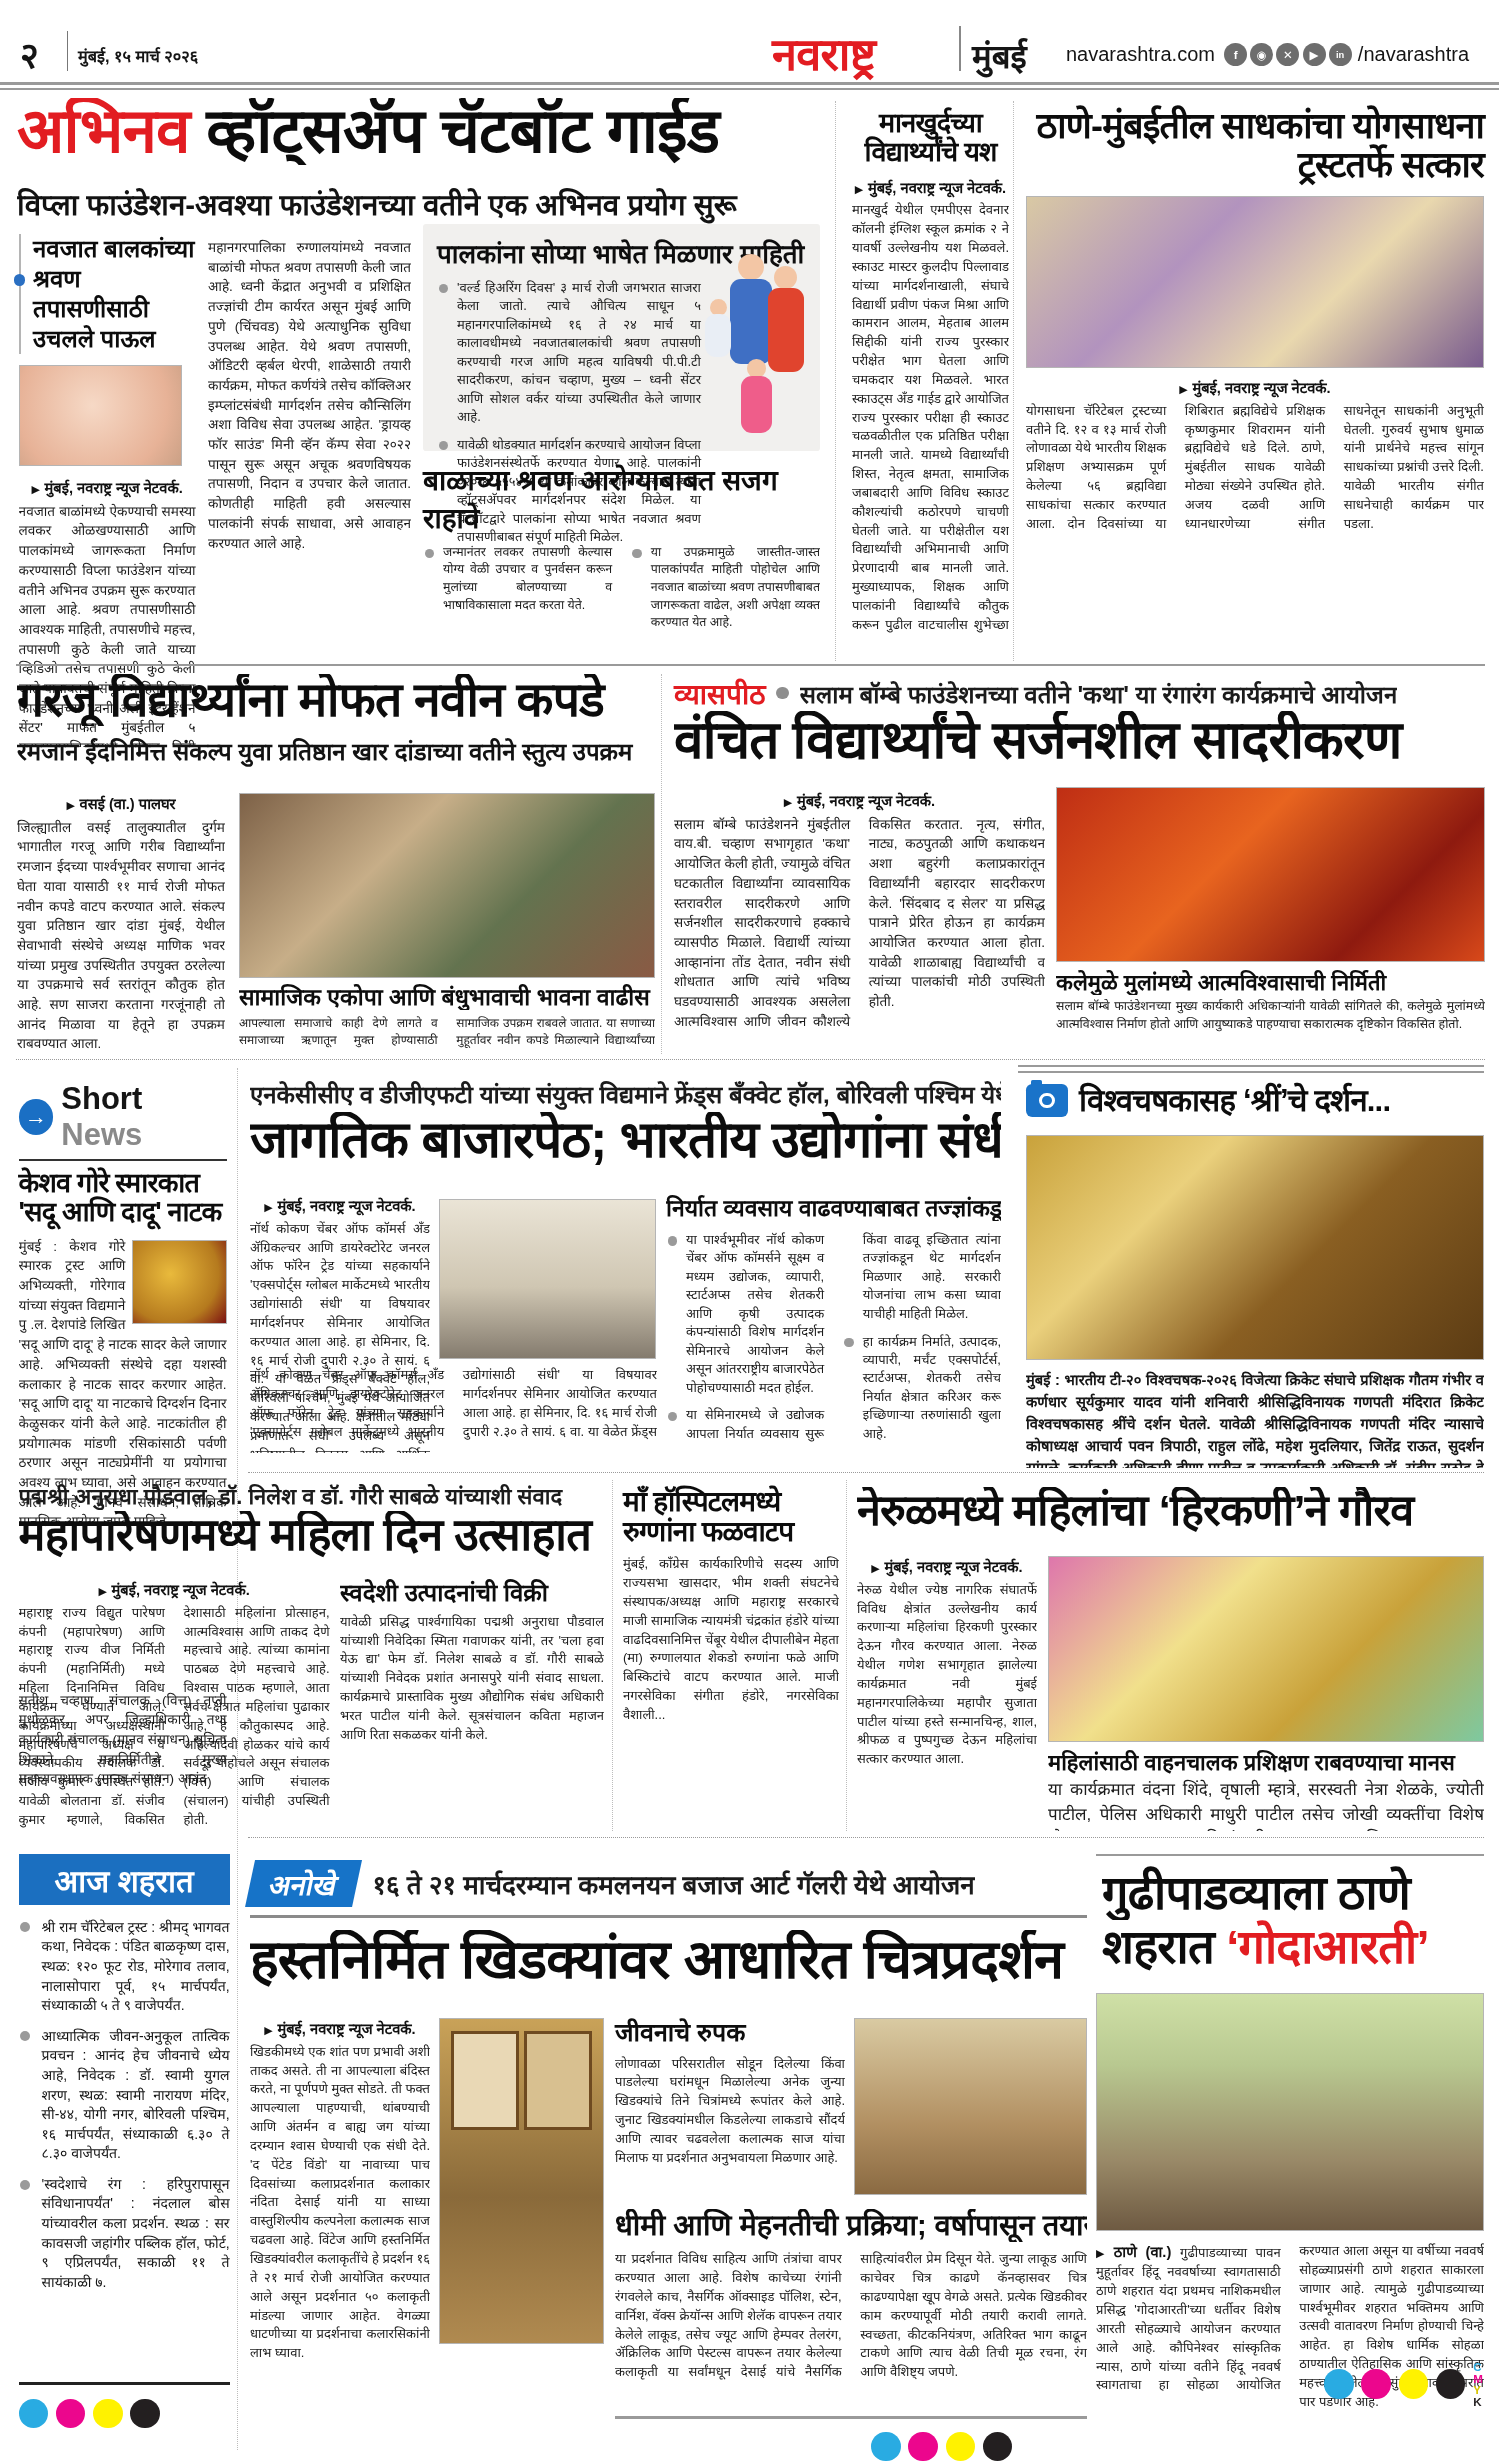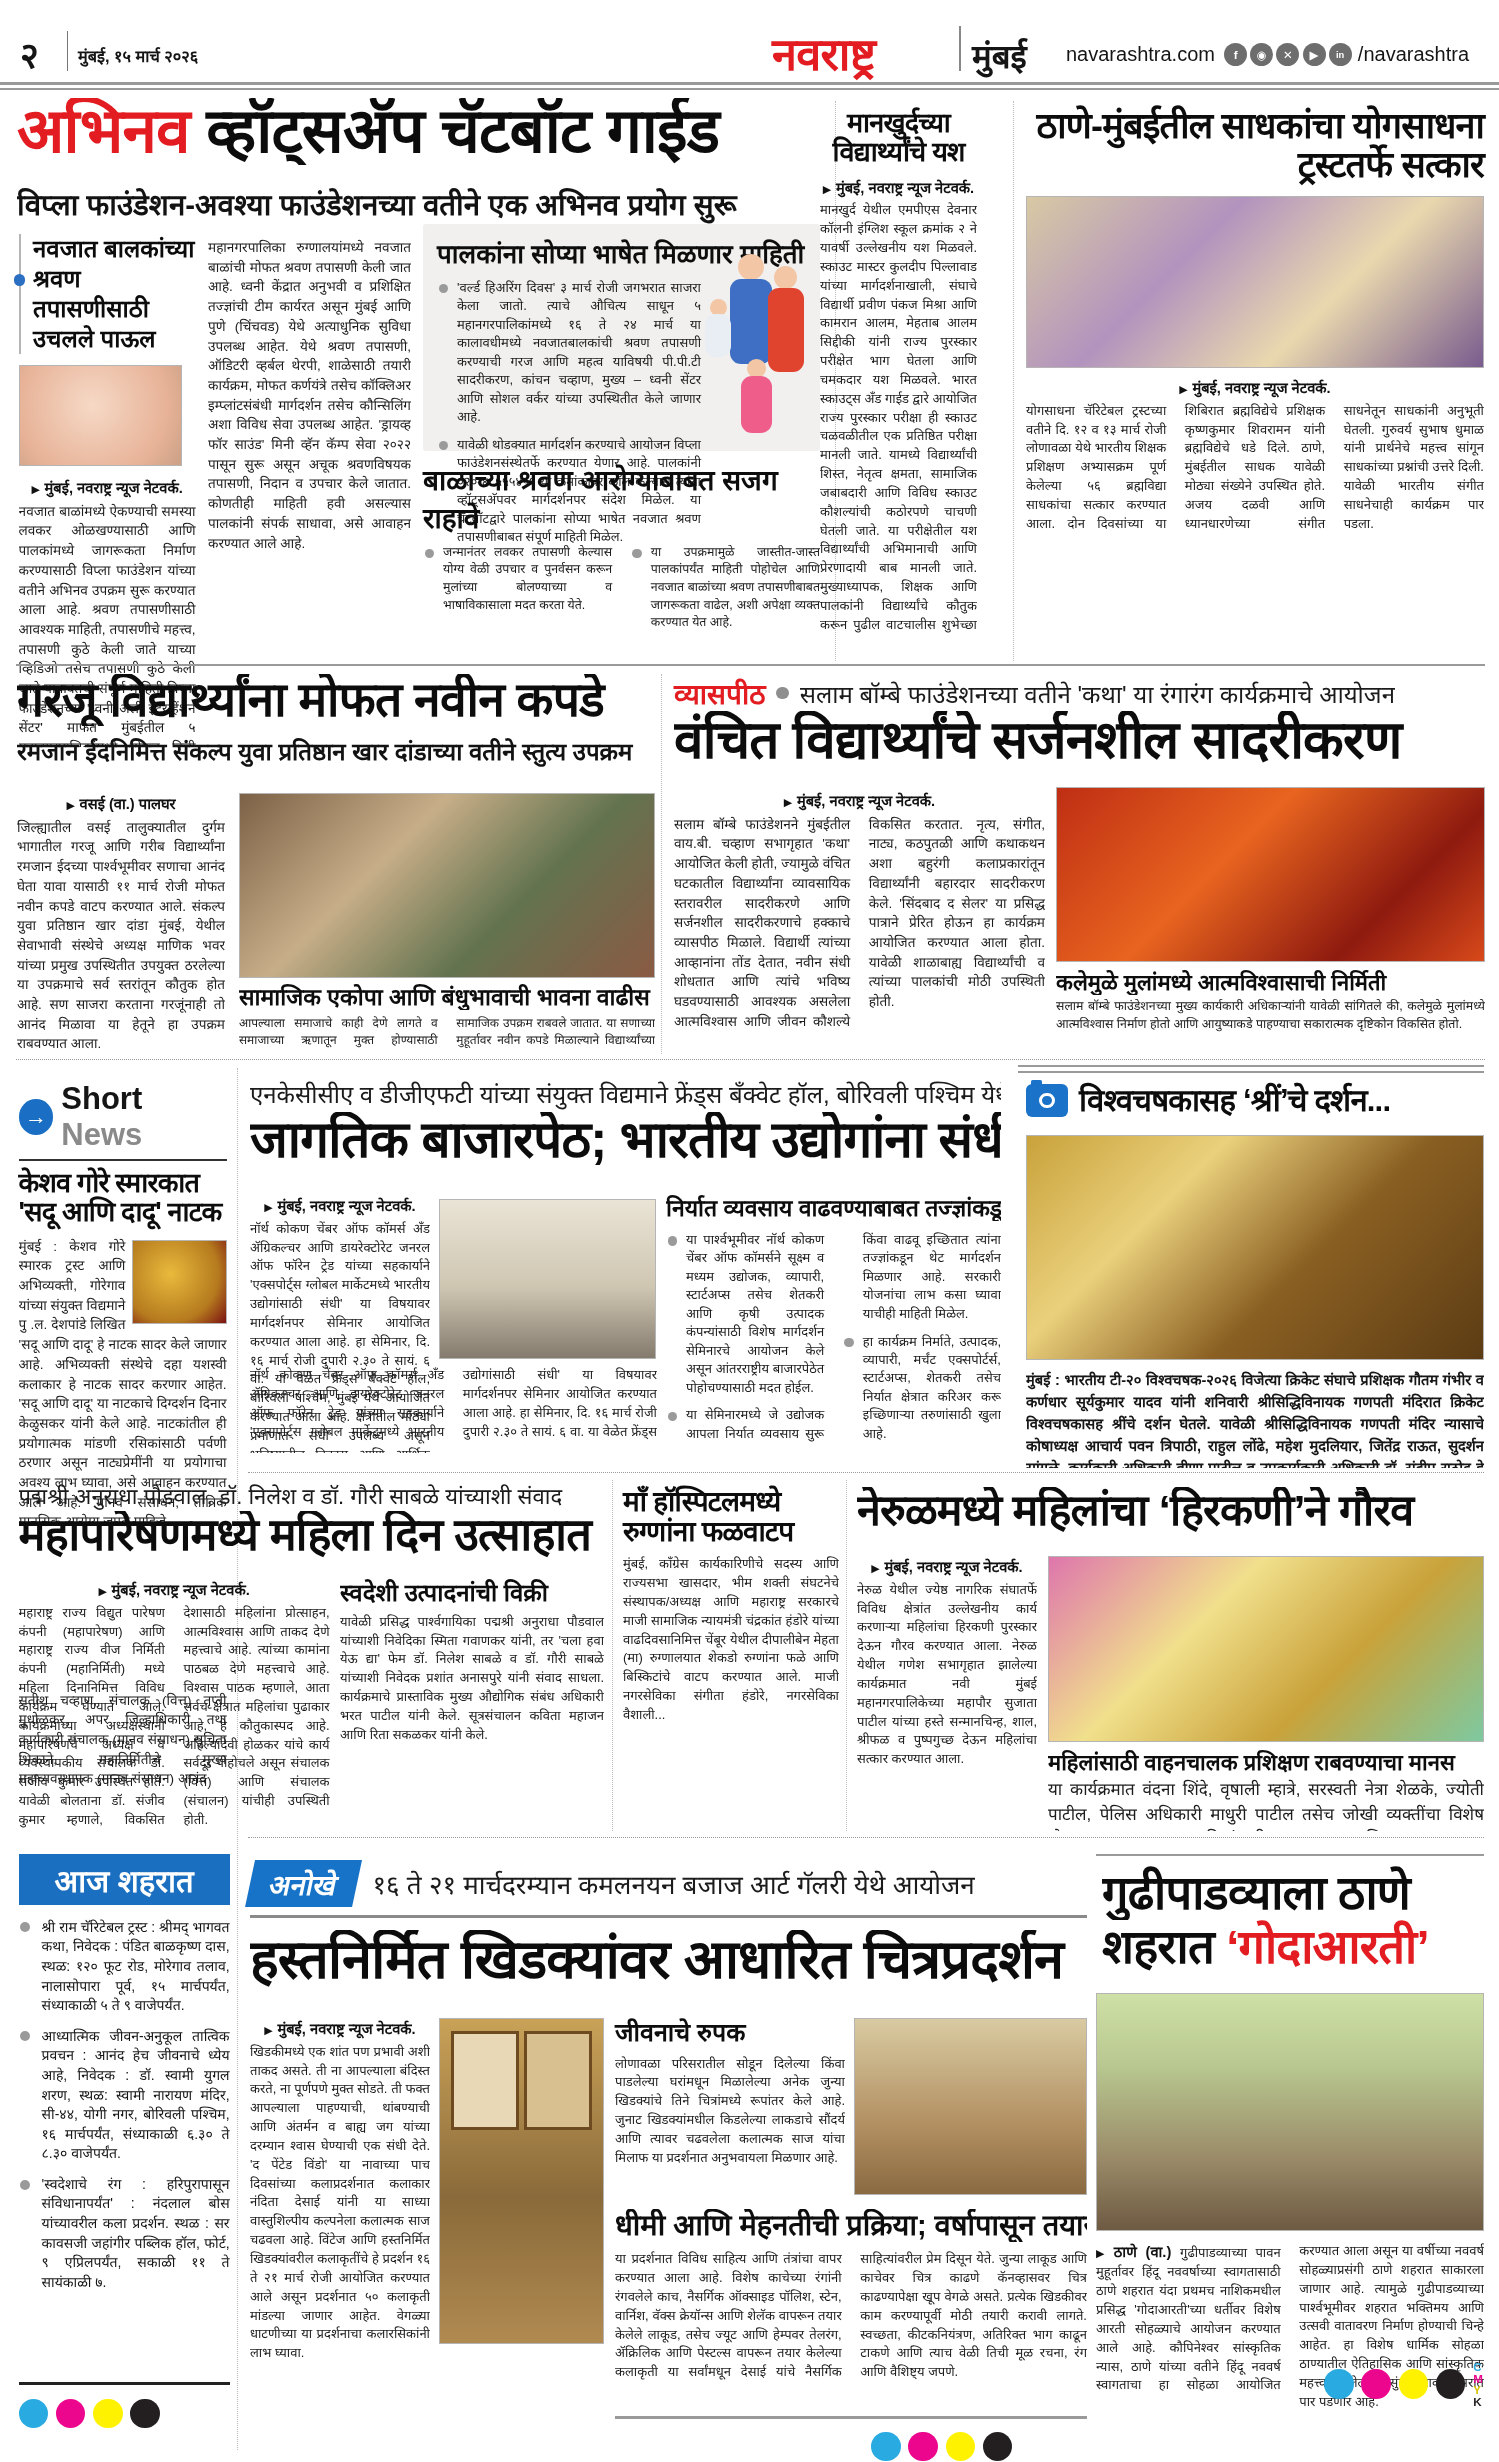--- a/index.html
+++ b/index.html
@@ -2,21 +2,21 @@
 <html style="font-size:12.4px"><head>
 <meta charset="utf-8">
 <style>
   html,body{margin:0;padding:0;background:#e8e8e8;}
   .page{position:relative;width:1500px;height:2462px;background:#ffffff;margin:0 auto;
         font-family:"Liberation Sans","DejaVu Sans",sans-serif;color:#151515;overflow:hidden;}
   .abs{position:absolute;}
   .nowrap{white-space:nowrap;overflow:hidden;}
   .headline{font-weight:bold;color:#0c0c0c;line-height:1.08;letter-spacing:-0.8px;}
   .red{color:#e21c21;}
-  .kicker{font-weight:normal;color:#1b1b1b;}
+  .kicker{font-weight:bold;color:#1b1b1b;}
   .deck{font-weight:bold;color:#121212;}
   .byline{font-weight:bold;font-size:14.7px;color:#111;margin-bottom:4.7px;text-align:center;}
   .arr{color:#111;font-size:11px;margin-right:4.7px;}
   .bt{font-size:13.6px;line-height:1.45;text-align:justify;color:#1c1c1c;overflow:hidden;}
   .c2{column-count:2;column-gap:18.6px;}
   .c3{column-count:3;column-gap:18.6px;}
   .photo{background:#ccc;border:0.8px solid #b5b5b5;box-sizing:border-box;}
   .hrule{background:#9a9a9a;}
   .dotline{border-top:1.6px dotted #9a9a9a;}
   .vline{border-left:1.6px dotted #bcbcbc;}
@@ -100,21 +100,21 @@
   <div class="abs" style="left:423px;top:460px;width:397px;">
     <div class="boxtitle" style="font-size:28px;">बाळाच्या श्रवण आरोग्याबाबत सजग राहावे</div>
     <div class="c2" style="margin-top:7.8px;height:169px;overflow:hidden;">
       <div class="blt" style="font-size:12.4px;">जन्मानंतर लवकर तपासणी केल्यास योग्य वेळी उपचार व पुनर्वसन करून मुलांच्या बोलण्याच्या व भाषाविकासाला मदत करता येते.</div>
       <div class="blt" style="font-size:12.4px;">या उपक्रमामुळे जास्तीत-जास्त पालकांपर्यंत माहिती पोहोचेल आणि नवजात बाळांच्या श्रवण तपासणीबाबत जागरूकता वाढेल, अशी अपेक्षा व्यक्त करण्यात येत आहे.</div>
 
     </div>
   </div>
 
   <div class="abs vline" style="left:835px;top:101px;height:560px;"></div>
-  <div class="abs" style="left:820px;top:109px;width:157px;">
+  <div class="abs" style="left:852px;top:109px;width:157px;">
     <div class="headline" style="font-size:27px;text-align:center;">मानखुर्दच्या विद्यार्थ्यांचे यश</div>
     <div class="byline" style="margin-top:9.3px;"><span class="arr">▶</span><span>मुंबई, नवराष्ट्र न्यूज नेटवर्क.</span></div>
     <div class="bt" style="height:435px;font-size:13px;">मानखुर्द येथील एमपीएस देवनार कॉलनी इंग्लिश स्कूल क्रमांक २ ने यावर्षी उल्लेखनीय यश मिळवले. स्काउट मास्टर कुलदीप पिल्लावाड यांच्या मार्गदर्शनाखाली, संघाचे विद्यार्थी प्रवीण पंकज मिश्रा आणि कामरान आलम, मेहताब आलम सिद्दीकी यांनी राज्य पुरस्कार परीक्षेत भाग घेतला आणि चमकदार यश मिळवले. भारत स्काउट्स अँड गाईड द्वारे आयोजित राज्य पुरस्कार परीक्षा ही स्काउट चळवळीतील एक प्रतिष्ठित परीक्षा मानली जाते. यामध्ये विद्यार्थ्यांची शिस्त, नेतृत्व क्षमता, सामाजिक जबाबदारी आणि विविध स्काउट कौशल्यांची कठोरपणे चाचणी घेतली जाते. या परीक्षेतील यश विद्यार्थ्यांची अभिमानाची आणि प्रेरणादायी बाब मानली जाते. मुख्याध्यापक, शिक्षक आणि पालकांनी विद्यार्थ्यांचे कौतुक करून पुढील वाटचालीस शुभेच्छा दिल्या.</div>
   </div>
 
   <div class="abs vline" style="left:1013px;top:101px;height:560px;"></div>
   <div class="abs" style="left:1026px;top:107px;width:458px;">
     <div class="headline" style="font-size:36px;text-align:right;">ठाणे-मुंबईतील साधकांचा योगसाधना ट्रस्टतर्फे सत्कार</div>
     <div class="photo" style="width:458px;height:172px;margin-top:11px;background:linear-gradient(135deg,#d9c9a4 0%,#b293be 35%,#e9d8ae 65%,#7a5c8e 100%);"></div>
     <div class="byline" style="margin-top:9.3px;"><span class="arr">▶</span><span>मुंबई, नवराष्ट्र न्यूज नेटवर्क.</span></div>

